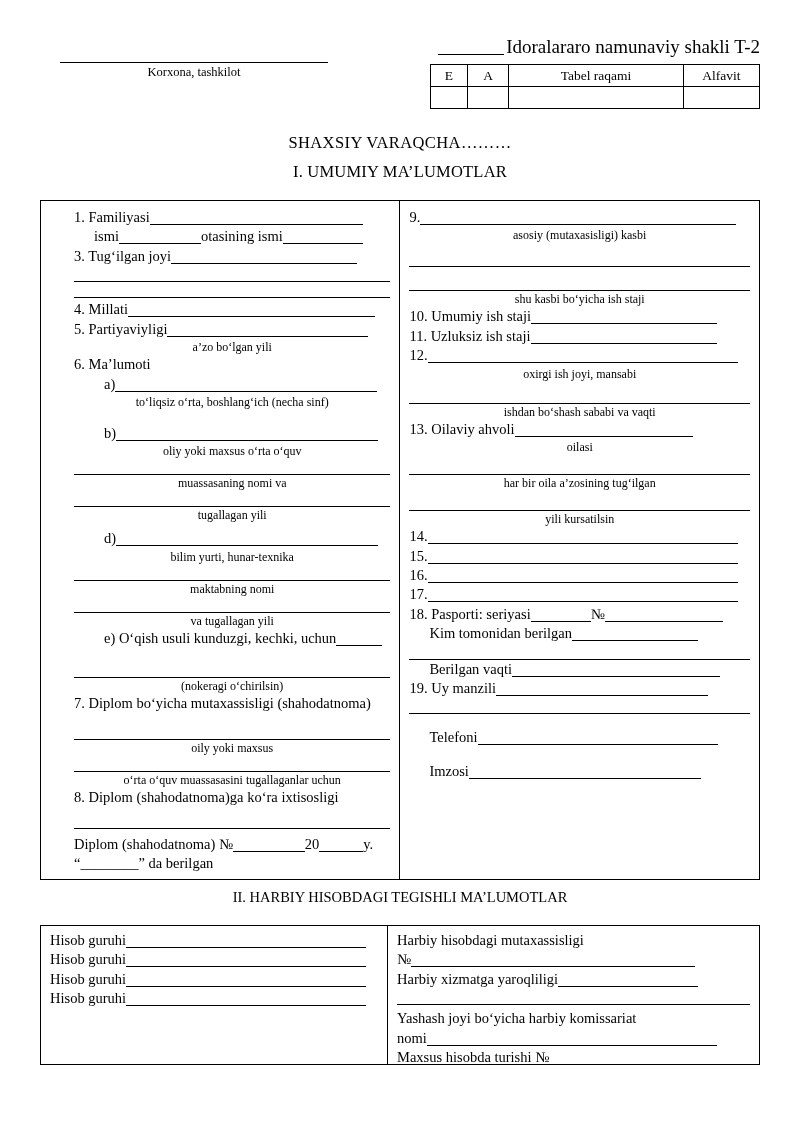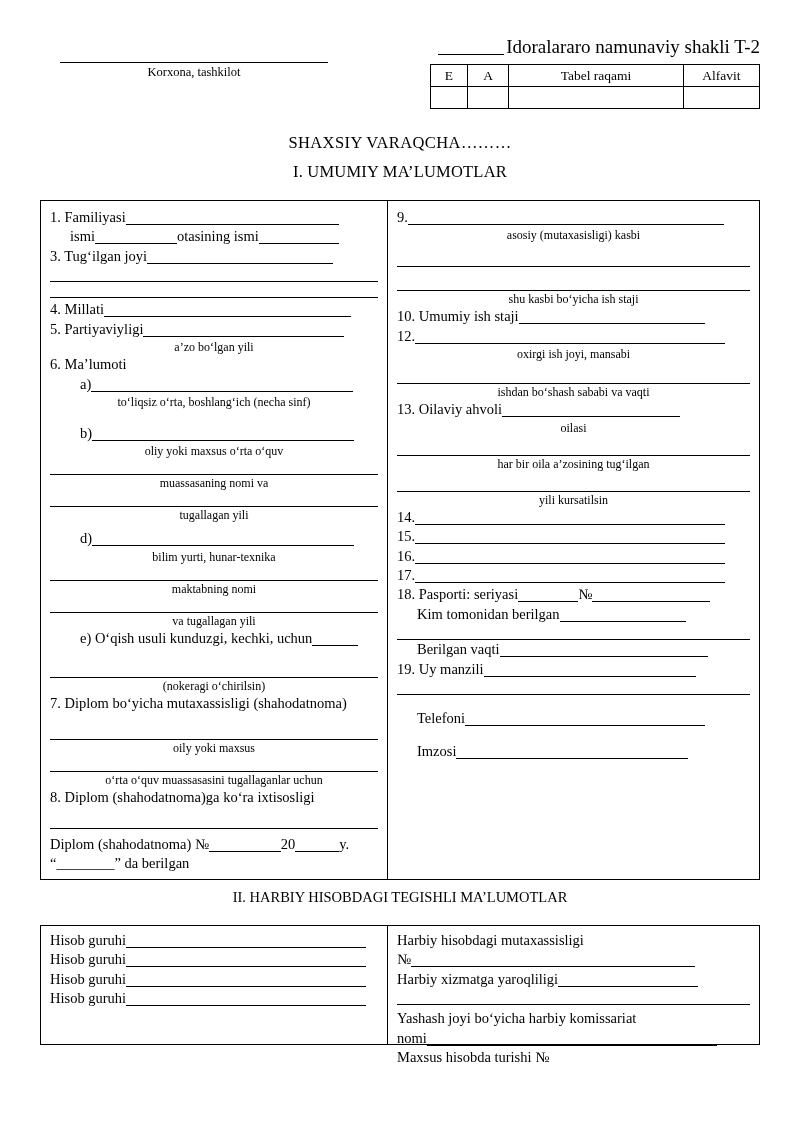--- a/index.html
+++ b/index.html
@@ -92,20 +92,21 @@
     letter-spacing: 0.2px;
   }
 
   
   .main-box {
     margin-top: 18px;
     border: 1px solid #000;
     display: flex;
     height: 680px;
     box-sizing: border-box;
+    padding-left: 24px;
   }
   .col {
     box-sizing: border-box;
     padding: 7px 9px 0 9px;
   }
   .col-left {
     width: 347px;
     border-right: 1px solid #000;
   }
   .col-right {
@@ -146,21 +147,21 @@
   
   .title3 {
     text-align: center;
     font-size: 14.5px;
     margin-top: 9px;
     margin-bottom: 4px;
   }
   .mil-box {
     border: 1px solid #000;
     display: flex;
-    height: 120px;
+    height: 140px;
     box-sizing: border-box;
     margin-top: 19px;
   }
   .mil-left {
     width: 347px;
     border-right: 1px solid #000;
     box-sizing: border-box;
     padding: 5px 9px 0 9px;
   }
   .mil-right {
@@ -289,20 +290,23 @@
       <div class="cap">asosiy (mutaxasisligi) kasbi</div>
       <div class="sp8"></div>
       <div class="rule"></div>
       <div class="sp8"></div>
       <div class="rule"></div>
       <div class="cap">shu kasbi bo‘yicha ish staji</div>
       <div class="line">
         <span>10. Umumiy ish staji</span><span class="u" style="width:186px"></span>
       </div>
       <div class="line">
+        <span>11. Uzluksiz ish staji</span><span class="u" style="width:186px"></span>
+      </div>
+      <div class="line">
         <span>12.</span><span class="u" style="width:310px"></span>
       </div>
       <div class="cap">oxirgi ish joyi, mansabi</div>
       <div class="sp6"></div>
       <div class="rule"></div>
       <div class="cap">ishdan bo‘shash sababi va vaqti</div>
       <div class="line">
         <span>13. Oilaviy ahvoli</span><span class="u" style="width:178px"></span>
       </div>
       <div class="cap">oilasi</div>

